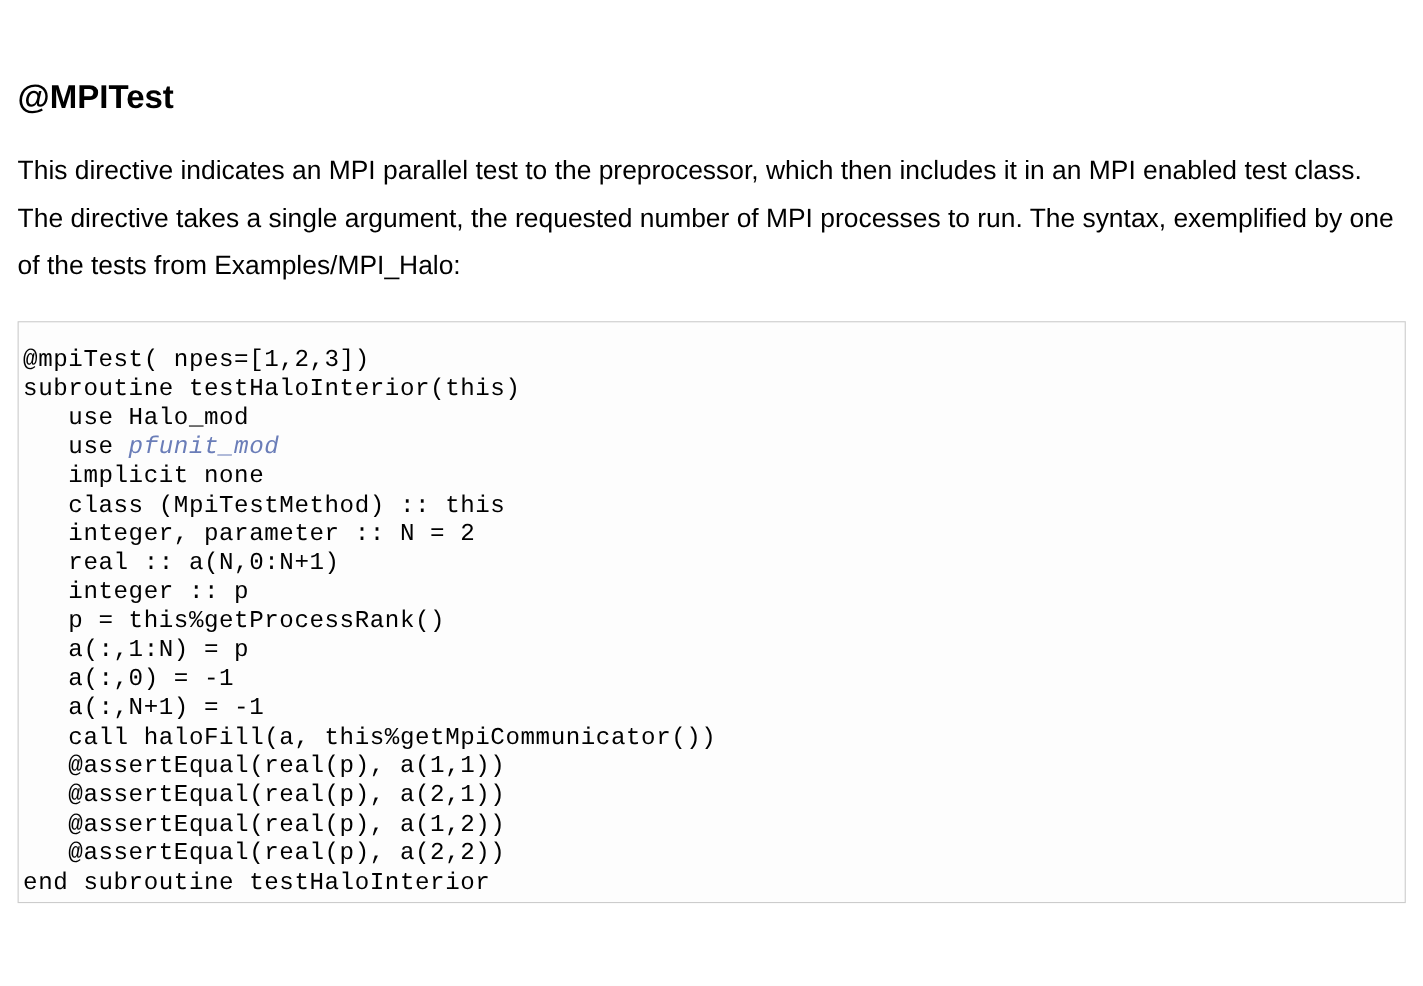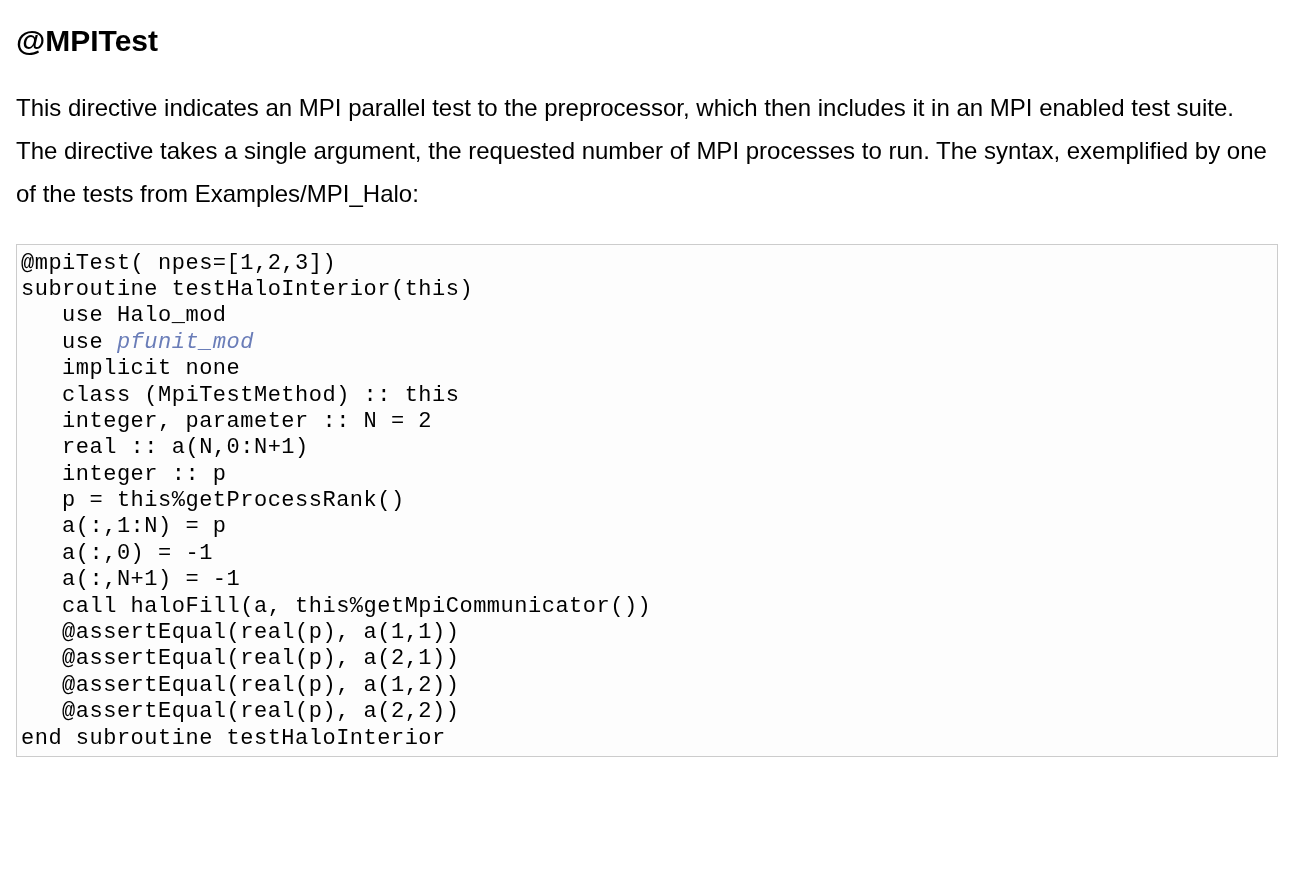--- a/index.html
+++ b/index.html
@@ -12,32 +12,33 @@
       background: #fff;
       color: #000;
       padding: 24px 16px;
       width: 1294px;
     }
     .heading {
       font-size: 30px;
       font-weight: bold;
       margin-bottom: 28px;
       color: #000;
+      margin-top: 48px;
     }
     .paragraph {
       font-size: 24px;
       line-height: 1.8;
       color: #000;
       margin-bottom: 28px;
       max-width: 1260px;
     }
     .code-block {
       border: 1px solid #ccc;
       background: #fdfdfd;
-      padding: 6px 4px 4px 4px;
+      padding: 22px 4px 4px 4px;
       font-family: "Courier New", Courier, monospace;
       font-size: 22px;
       line-height: 1.2;
       white-space: pre;
       overflow: hidden;
       letter-spacing: 0.5px;
     }
     .code-line {
       display: block;
     }
@@ -45,15 +46,15 @@
       color: #6a7db8;
       text-decoration: none;
       font-style: italic;
     }
   </style>
 </head>
 <body>
 
 <h2 class="heading">@MPITest</h2>
 
-<p class="paragraph">This directive indicates an MPI parallel test to the preprocessor, which then includes it in an MPI enabled test suite. The directive takes a single argument, the requested number of MPI processes to run. The syntax, exemplified by one of the tests from Examples/MPI_Halo:</p>
+<p class="paragraph">This directive indicates an MPI parallel test to the preprocessor, which then includes it in an MPI enabled test class. The directive takes a single argument, the requested number of MPI processes to run. The syntax, exemplified by one of the tests from Examples/MPI_Halo:</p>
 
 <div class="code-block"><span class="code-line">@mpiTest( npes=[1,2,3])</span><span class="code-line">subroutine testHaloInterior(this)</span><span class="code-line">   use Halo_mod</span><span class="code-line"><span>   use </span><a class="link">pfunit_mod</a></span><span class="code-line">   implicit none</span><span class="code-line">   class (MpiTestMethod) :: this</span><span class="code-line"></span><span class="code-line">   integer, parameter :: N = 2</span><span class="code-line">   real :: a(N,0:N+1)</span><span class="code-line">   integer :: p</span><span class="code-line"></span><span class="code-line">   p = this%getProcessRank()</span><span class="code-line">   a(:,1:N) = p</span><span class="code-line">   a(:,0) = -1</span><span class="code-line">   a(:,N+1) = -1</span><span class="code-line"></span><span class="code-line">   call haloFill(a, this%getMpiCommunicator())</span><span class="code-line"></span><span class="code-line">   @assertEqual(real(p), a(1,1))</span><span class="code-line">   @assertEqual(real(p), a(2,1))</span><span class="code-line">   @assertEqual(real(p), a(1,2))</span><span class="code-line">   @assertEqual(real(p), a(2,2))</span><span class="code-line"></span><span class="code-line">end subroutine testHaloInterior</span></div>
 
 </body></html>

